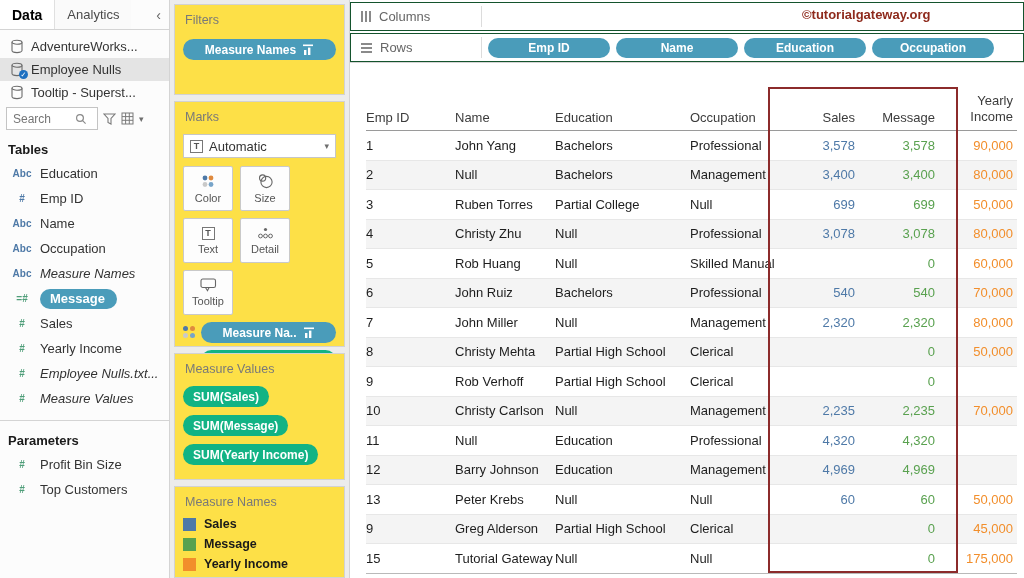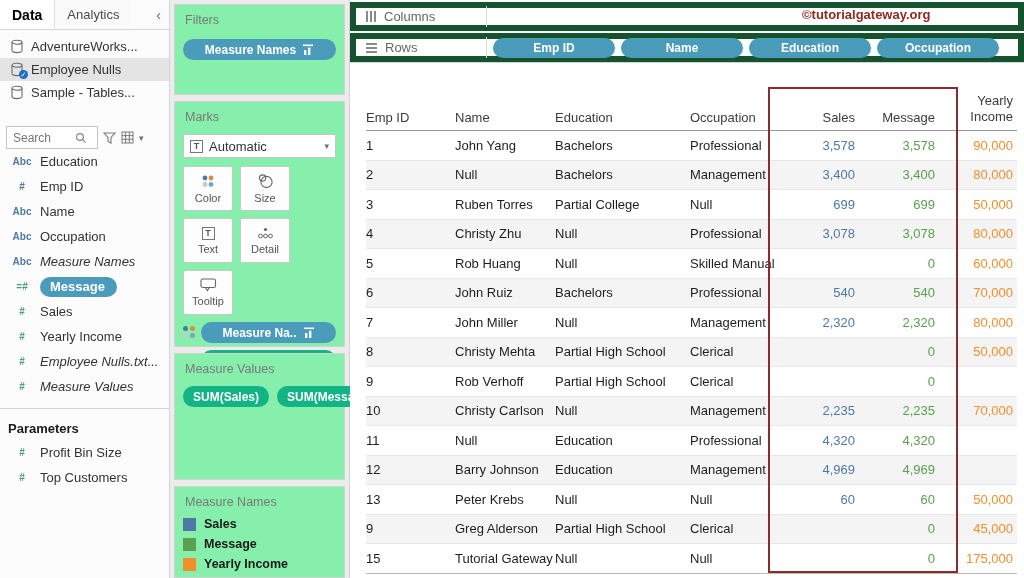--- a/index.html
+++ b/index.html
@@ -13,65 +13,65 @@
   .tab { display:flex; align-items:center; padding:0 12px; cursor:default; }
   .tab-data { font-weight:bold; color:#000; font-size:14px; background:#fff; border-right:1px solid #e0e0e0; }
   .tab-analytics { color:#4a4a4a; font-size:13px; background:#fafafa; }
   .collapse { margin-left:auto; padding:0 8px; display:flex; align-items:center; color:#666; font-size:14px; }
   .ds-list { padding-top:5px; }
   .ds { display:flex; align-items:center; height:23px; padding-left:10px; gap:7px; color:#333; }
   .ds.selected { background:#e4e4e4; }
   .ds-icon { position:relative; width:14px; height:15px; flex:0 0 14px; }
   .ds-badge { display:none; position:absolute; right:-4px; bottom:-2px; width:9px; height:9px; background:#1d6fc0; border-radius:50%; color:#fff; font-size:7px; line-height:9px; text-align:center; }
   .ds.selected .ds-badge { display:block; }
-  .searchrow { display:flex; align-items:center; margin:22px 6px 0 6px; gap:5px; }
+  .searchrow { display:flex; align-items:center; margin:3px 6px 0 6px; gap:5px; }
   .searchbox { display:flex; align-items:center; width:92px; height:23px; border:1px solid #c4c4c4; background:#fff; padding:0 4px 0 6px; }
   .searchbox input { border:none; outline:none; width:62px; font-size:12px; color:#555; font-family:inherit; background:transparent; }
   .icon-btn { display:flex; align-items:center; color:#6e6e6e; }
   .caret { font-size:9px; color:#6e6e6e; }
   .pane-heading { font-weight:bold; color:#1a1a1a; font-size:13px; padding:12px 0 4px 8px; }
   .field { display:flex; align-items:center; height:25px; padding-left:8px; gap:4px; }
   .ficon { width:28px; flex:0 0 28px; text-align:center; font-size:10px; font-weight:bold; color:#4e79a7; letter-spacing:0; }
   .ficon.num { font-size:10px; }
   .field.measure .ficon { color:#4f9e79; }
   .flabel { color:#333; white-space:nowrap; }
   .field.italic .flabel { font-style:italic; }
   .field.selected .flabel { background:#4a9cba; color:#fff; font-weight:bold; border-radius:10px; padding:2px 12px 3px 10px; }
   .sidebar-divider { border-top:1px solid #d4d4d4; margin-top:9px; }
 
   
   .panel { position:absolute; left:170px; top:0; width:180px; height:578px; background:#ececec; border-right:1px solid #d4d4d4; }
-  .card { position:absolute; left:4px; width:171px; background:#86efac; border:1px solid #d2d2d2; }
+  .card { position:absolute; left:4px; width:171px; background:#fde047; border:1px solid #d2d2d2; }
   .card-title { color:#797979; font-size:12.5px; padding:8px 0 0 10px; }
   .card-filters { top:4px; height:91px; }
   .card-marks { top:101px; height:246px; }
   .card-mvalues { top:353px; height:127px; }
   .card-legend { top:486px; height:92px; }
   .pill { display:flex; align-items:center; justify-content:center; gap:6px; background:#4a9cba; color:#fff; font-weight:bold; font-size:12px; border-radius:11px; height:21px; padding:0 10px; white-space:nowrap; }
   .pill.green { background:#12b384; }
   .card-filters .pill { margin:12px 8px 0 8px; }
   .dropdown { display:flex; align-items:center; margin:10px 8px 0 8px; height:24px; border:1px solid #c6c6c6; background:#fff; padding:0 6px; gap:6px; color:#333; }
   .dropdown .dd-caret { margin-left:auto; }
   .tbox { display:inline-flex; align-items:center; justify-content:center; width:13px; height:13px; border:1px solid #777; font-size:9px; font-weight:bold; color:#555; background:#fff; }
   .marks-grid { display:flex; flex-wrap:wrap; gap:7px; margin:8px 8px 0 8px; }
   .mark-btn { width:50px; height:45px; border:1px solid #c9c9c9; background:#fdfdfd; border-radius:2px; display:flex; flex-direction:column; align-items:center; justify-content:center; gap:3px; }
   .mark-btn-label { font-size:11px; color:#555; }
   .shelf-pill-row { display:flex; align-items:center; gap:5px; margin:7px 8px 0 8px; }
   .shelf-pill-row .pill { flex:1; }
   .mini-dots { display:grid; grid-template-columns:6px 6px; grid-template-rows:6px 6px; gap:1px; flex:0 0 13px; }
   .mini-dots i { width:5px; height:5px; border-radius:50%; }
-  .mv-pills { display:flex; flex-direction:row; align-items:flex-start; gap:8px; margin:10px 8px 0 8px; }
+  .mv-pills { display:flex; flex-direction:column; align-items:flex-start; gap:8px; margin:10px 8px 0 8px; }
   .legend-rows { margin:8px 0 0 8px; display:flex; flex-direction:column; gap:6px; }
   .legend-item { display:flex; align-items:center; gap:8px; }
   .swatch { width:13px; height:13px; flex:0 0 13px; }
   .legend-label { font-weight:bold; color:#1a1a1a; font-size:12.5px; }
 
   
   .right-region { position:absolute; left:350px; top:0; width:674px; height:578px; }
-  .shelf { position:absolute; left:0; width:674px; height:29px; background:#fff; border:6px solid #14532d; display:flex; align-items:center; }
+  .shelf { position:absolute; left:0; width:674px; height:29px; background:#fff; border:1px solid #14532d; display:flex; align-items:center; }
   .shelf-cols { top:2px; }
   .shelf-rows { top:33px; }
   .shelf-label-zone { display:flex; align-items:center; gap:8px; width:130px; padding-left:10px; color:#666; }
   .shelf-sep { width:1px; height:21px; background:#dcdcdc; margin-right:6px; }
   .bars-v { display:flex; gap:2px; }
   .bars-v i { width:2px; height:11px; background:#8a8a8a; }
   .bars-h { display:flex; flex-direction:column; gap:2px; }
   .bars-h i { width:11px; height:2px; background:#8a8a8a; }
   .shelf .pill { height:20px; }
   .shelf-pills { display:flex; gap:6px; }
@@ -135,21 +135,21 @@
         </div>
 
         <div class="ds">
           <span class="ds-icon">
             <svg width="14" height="15" viewBox="0 0 14 15">
               <path d="M2 3.2 v8.4 a5 2 0 0 0 10 0 V3.2" fill="none" stroke="#6b6b6b" stroke-width="1.1"></path>
               <ellipse cx="7" cy="3.2" rx="5" ry="2" fill="none" stroke="#6b6b6b" stroke-width="1.1"></ellipse>
             </svg>
 
           </span>
-          <span class="ds-label">Sample - Tables...</span>
+          <span class="ds-label">Tooltip - Superst...</span>
         </div>
 
     </div>
 
     <div class="searchrow">
       <div class="searchbox">
         <input type="text" placeholder="Search" style="">
         <span class="icon-btn">
           <svg width="12" height="12" viewBox="0 0 12 12">
               <circle cx="5" cy="5" r="3.4" fill="none" stroke="#8a8a8a" stroke-width="1.2"></circle>
@@ -167,20 +167,21 @@
             <rect x="1" y="1" width="11" height="11" fill="none" stroke="#7a7a7a"></rect>
             <line x1="4.6" y1="1" x2="4.6" y2="12" stroke="#7a7a7a"></line>
             <line x1="8.3" y1="1" x2="8.3" y2="12" stroke="#7a7a7a"></line>
             <line x1="1" y1="4.6" x2="12" y2="4.6" stroke="#7a7a7a"></line>
             <line x1="1" y1="8.3" x2="12" y2="8.3" stroke="#7a7a7a"></line>
           </svg>
       </span>
       <span class="caret">▾</span>
     </div>
 
+    <div class="pane-heading">Tables</div>
 
     <div class="field-list">
 
         <div class="field">
           <span class="ficon num">Abc</span>
           <span class="flabel">Education</span>
         </div>
 
         <div class="field">
           <span class="ficon num">#</span>

